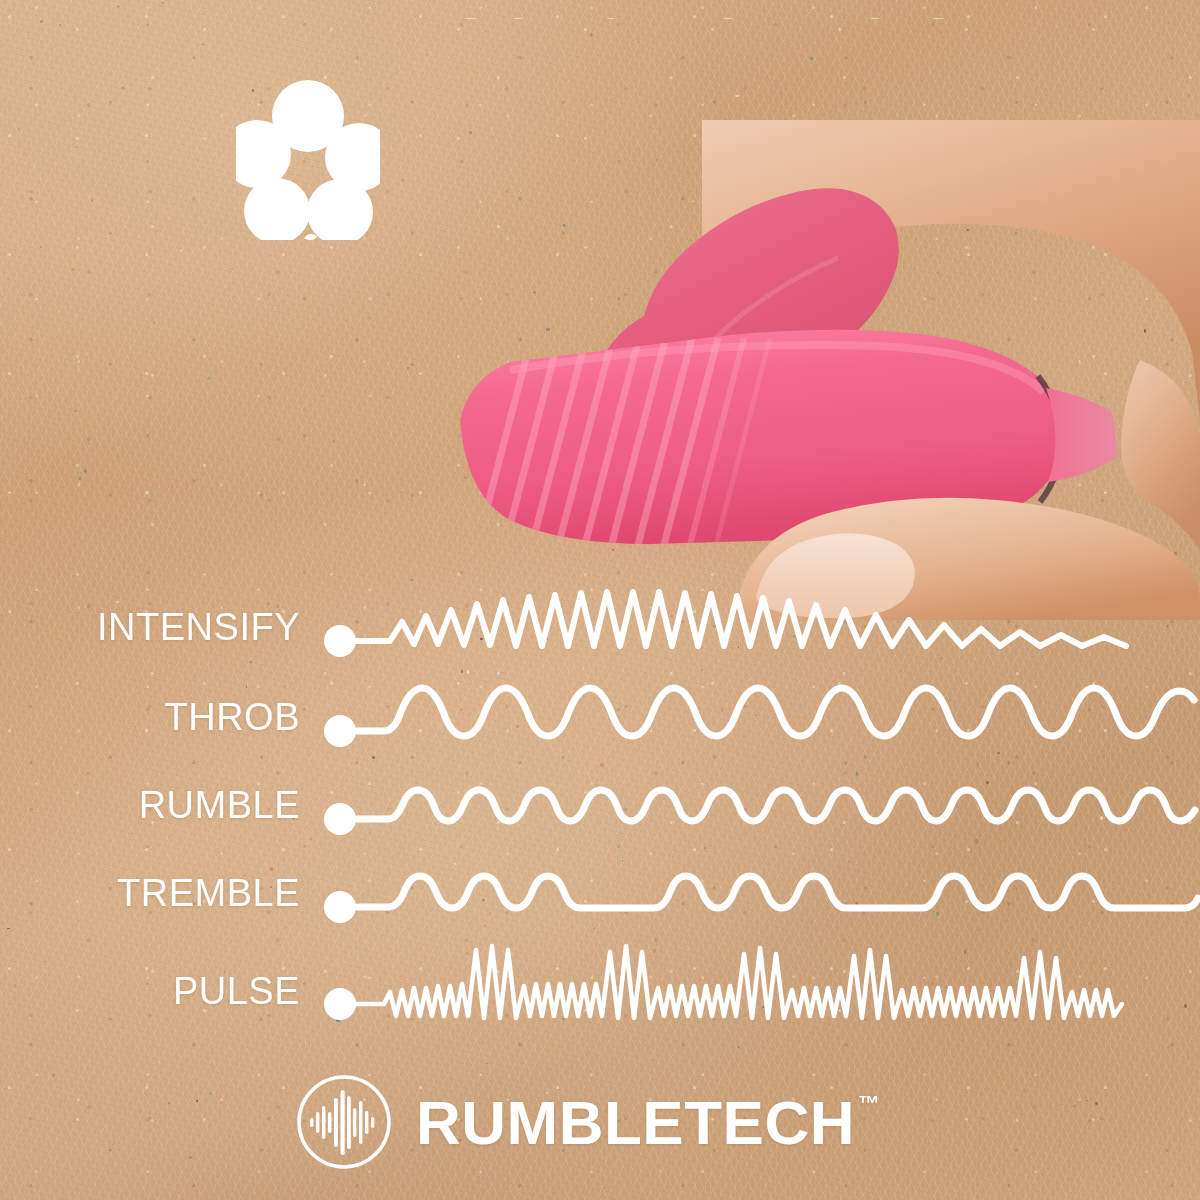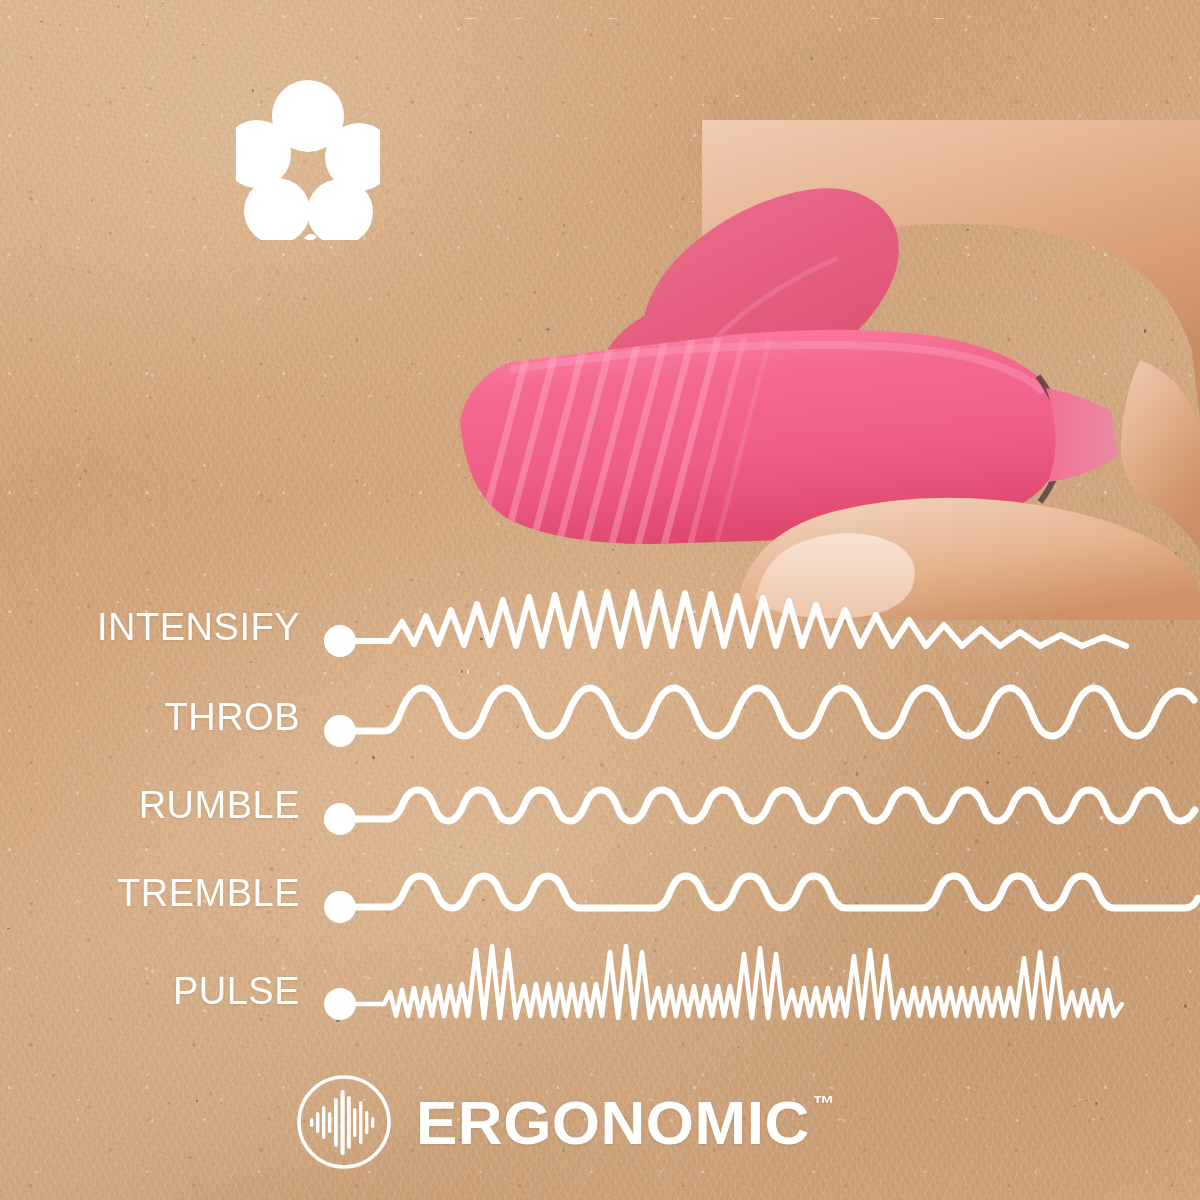--- a/index.html
+++ b/index.html
@@ -630,18 +630,18 @@
         <rect x="38" y="24" width="3.8" height="49" rx="1.9"></rect>
         <rect x="44.5" y="16" width="4.2" height="65" rx="2.1"></rect>
         <rect x="51" y="22" width="3.8" height="53" rx="1.9"></rect>
         <rect x="57" y="34" width="3.4" height="29" rx="1.7"></rect>
         <rect x="63" y="27" width="3.4" height="43" rx="1.7"></rect>
         <rect x="69" y="37" width="3.4" height="23" rx="1.7"></rect>
         <rect x="75" y="43" width="3.4" height="11" rx="1.7"></rect>
       </g>
     </svg>
     <div class="brand-name">
-      <span>ERGONOMIC</span>
+      <span>RUMBLETECH</span>
       <span class="brand-tm">™</span>
     </div>
   </div>
 
 </div>
 
 </body></html>

